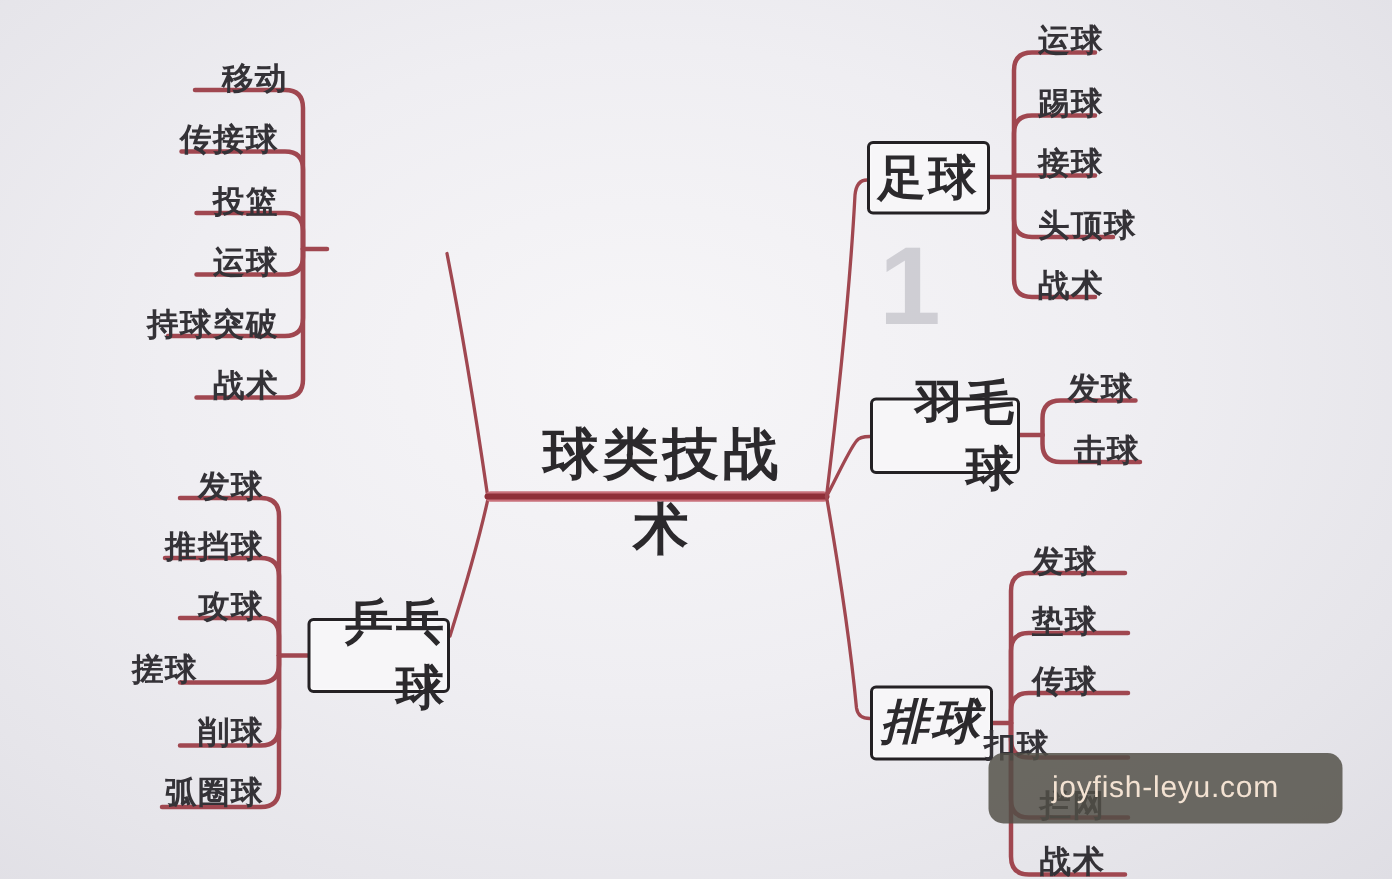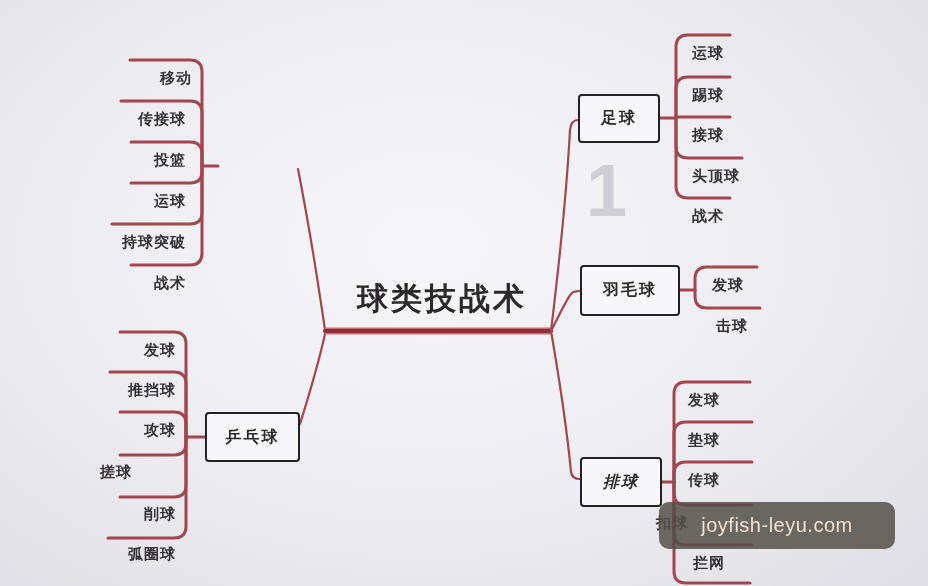--- a/index.html
+++ b/index.html
@@ -19,36 +19,36 @@
   .thin{stroke:var(--color-line,#a04750);stroke-width:2.2px;}
   .trunk-glow{stroke:var(--color-trunkEdge,#c9717b);stroke-width:7px;}
   .trunk{stroke:var(--color-trunk,#8e2f38);stroke-width:4px;}
   .node{
     position:absolute;z-index:3;
     box-sizing:border-box;
     border:2.5px solid var(--color-nodeBorder,#242124);
     border-radius:4px;
     background:var(--color-nodeFill,#f7f6f8);
     display:flex;align-items:center;justify-content:center;
-    font-size:16px;font-weight:600;letter-spacing:2px;
+    font-size:32px;font-weight:600;letter-spacing:2px;
     color:var(--color-text,#2b292c);
     box-shadow:0 0 0 1px rgba(255,255,255,.35) inset;
     text-align:right;
   }
   .leaf{
     position:absolute;z-index:3;
-    font-size:15px;font-weight:600;letter-spacing:1px;
-    color:#343237;white-space:nowrap;margin-top:31px;
+    font-size:21px;font-weight:600;letter-spacing:1px;
+    color:#343237;white-space:nowrap;
   }
   .leaf.r{text-align:right;}
   .title{
     position:absolute;z-index:3;
     left:352px;top:278px;width:180px;
     text-align:center;
-    font-size:31px;font-weight:700;letter-spacing:3px;
+    font-size:37px;font-weight:700;letter-spacing:3px;
     color:var(--color-text,#2b292c);
   }
   .num1{
     position:absolute;z-index:0;
     left:586px;top:148px;
     font-size:74px;font-weight:700;
     color:rgba(165,163,173,0.45);
   }
   .watermark{
     position:absolute;z-index:5;

